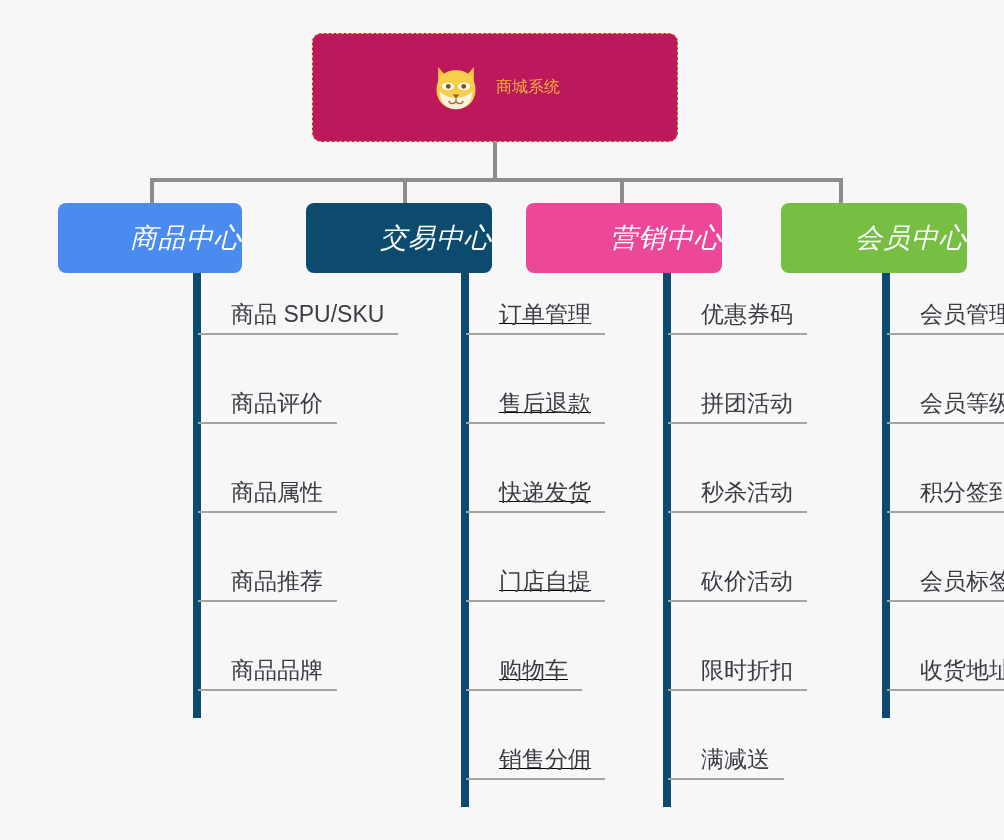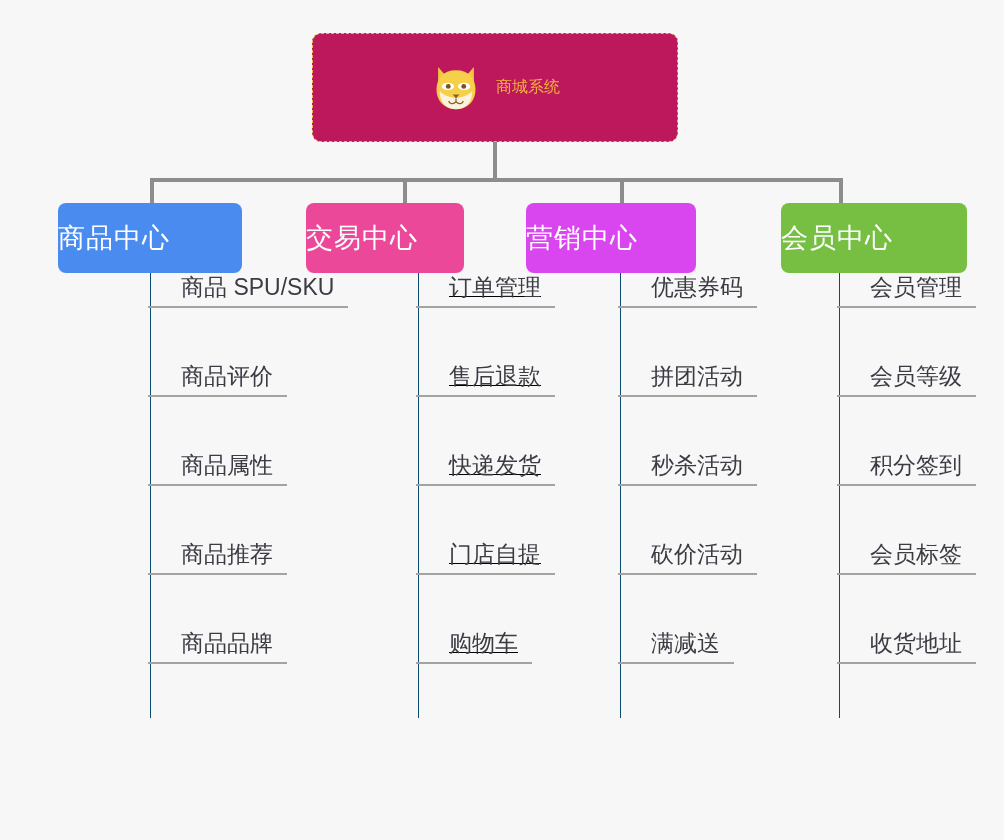--- a/index.html
+++ b/index.html
@@ -56,43 +56,45 @@
     top: 203px;
   }
   .cat-box {
     position: absolute;
     left: 0;
     top: 0;
     height: 70px;
     border-radius: 8px;
     display: flex;
     align-items: center;
-    justify-content: flex-start;
+    justify-content: flex-end;
     box-sizing: border-box;
+    font-style: italic;
   }
   .cat-label {
     font-size: 27px;
     color: #ffffff;
     line-height: 1;
     letter-spacing: 1px;
     white-space: nowrap;
   }
 
   .leaf-stack {
     position: absolute;
     top: 70px;
     left: 0;
   }
   .leaf {
     position: relative;
     height: 89px;
     box-sizing: border-box;
-    border-left: 1px solid #0c4a6e;
+    border-left: 8px solid #0c4a6e;
     display: flex;
-    align-items: flex-start;
+    align-items: center;
+    margin-left: 43px;
   }
   .leaf-inner {
     display: inline-block;
     border-bottom: 2px solid #a3a3a3;
     padding: 0 14px 4px 30px;
     margin-left: -3px;
     padding-left: 33px;
   }
   .leaf-label {
     font-size: 23px;
@@ -150,57 +152,63 @@
           </div>
           <div class="leaf">
             <div class="leaf-inner"><span class="leaf-label">商品推荐</span></div>
           </div>
           <div class="leaf">
             <div class="leaf-inner"><span class="leaf-label">商品品牌</span></div>
           </div>
         </div>
       </div>
       <div class="column" style="left: 306px;">
-        <div class="cat-box" style="width: 158px; background: #ec4899;">
+        <div class="cat-box" style="width: 186px; background: #0c4a6e;">
           <span class="cat-label">交易中心</span>
         </div>
         <div class="leaf-stack" style="left: 112px; text-decoration: underline;">
           <div class="leaf">
             <div class="leaf-inner"><span class="leaf-label">订单管理</span></div>
           </div>
           <div class="leaf">
             <div class="leaf-inner"><span class="leaf-label">售后退款</span></div>
           </div>
           <div class="leaf">
             <div class="leaf-inner"><span class="leaf-label">快递发货</span></div>
           </div>
           <div class="leaf">
             <div class="leaf-inner"><span class="leaf-label">门店自提</span></div>
           </div>
           <div class="leaf">
             <div class="leaf-inner"><span class="leaf-label">购物车</span></div>
           </div>
+          <div class="leaf">
+            <div class="leaf-inner"><span class="leaf-label">销售分佣</span></div>
+          </div>
         </div>
       </div>
       <div class="column" style="left: 526px;">
-        <div class="cat-box" style="width: 170px; background: #d946ef;">
+        <div class="cat-box" style="width: 196px; background: #ec4899;">
           <span class="cat-label">营销中心</span>
         </div>
         <div class="leaf-stack" style="left: 94px;">
           <div class="leaf">
             <div class="leaf-inner"><span class="leaf-label">优惠券码</span></div>
           </div>
           <div class="leaf">
             <div class="leaf-inner"><span class="leaf-label">拼团活动</span></div>
           </div>
           <div class="leaf">
             <div class="leaf-inner"><span class="leaf-label">秒杀活动</span></div>
           </div>
           <div class="leaf">
             <div class="leaf-inner"><span class="leaf-label">砍价活动</span></div>
+          </div>
+          <div class="leaf">
+            <div class="leaf-inner"><span class="leaf-label">限时折扣</span></div>
           </div>
           <div class="leaf">
             <div class="leaf-inner"><span class="leaf-label">满减送</span></div>
           </div>
         </div>
       </div>
       <div class="column" style="left: 745px;">
         <div class="cat-box" style="width: 186px; background: rgb(118, 191, 67); margin-left: 36px;">
           <span class="cat-label">会员中心</span>
         </div>

